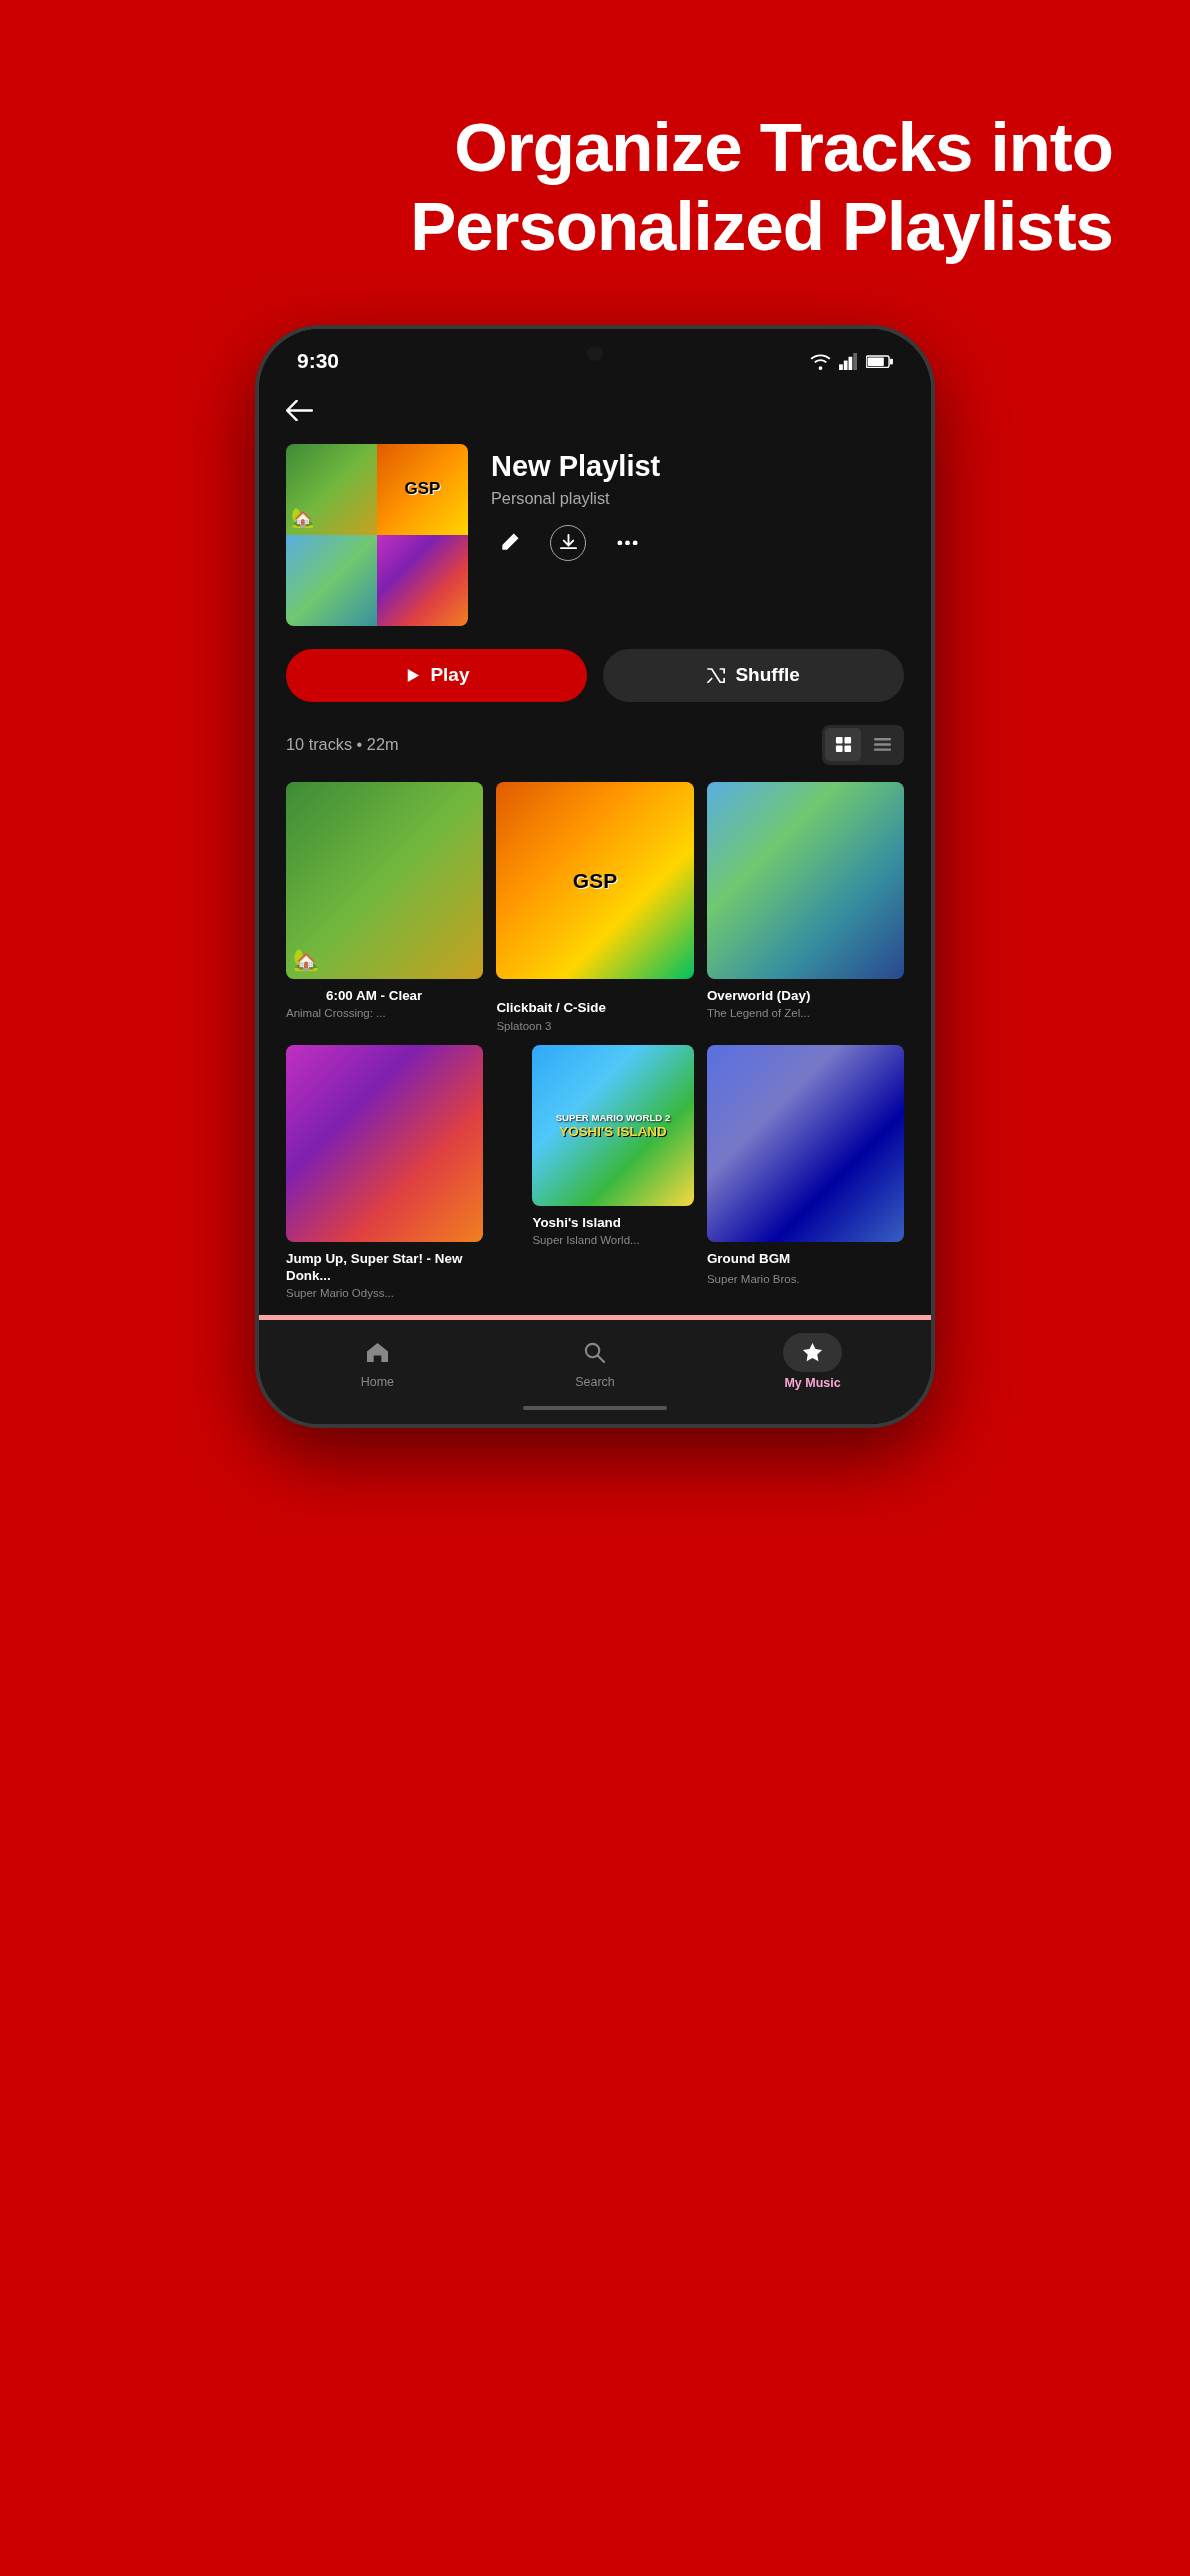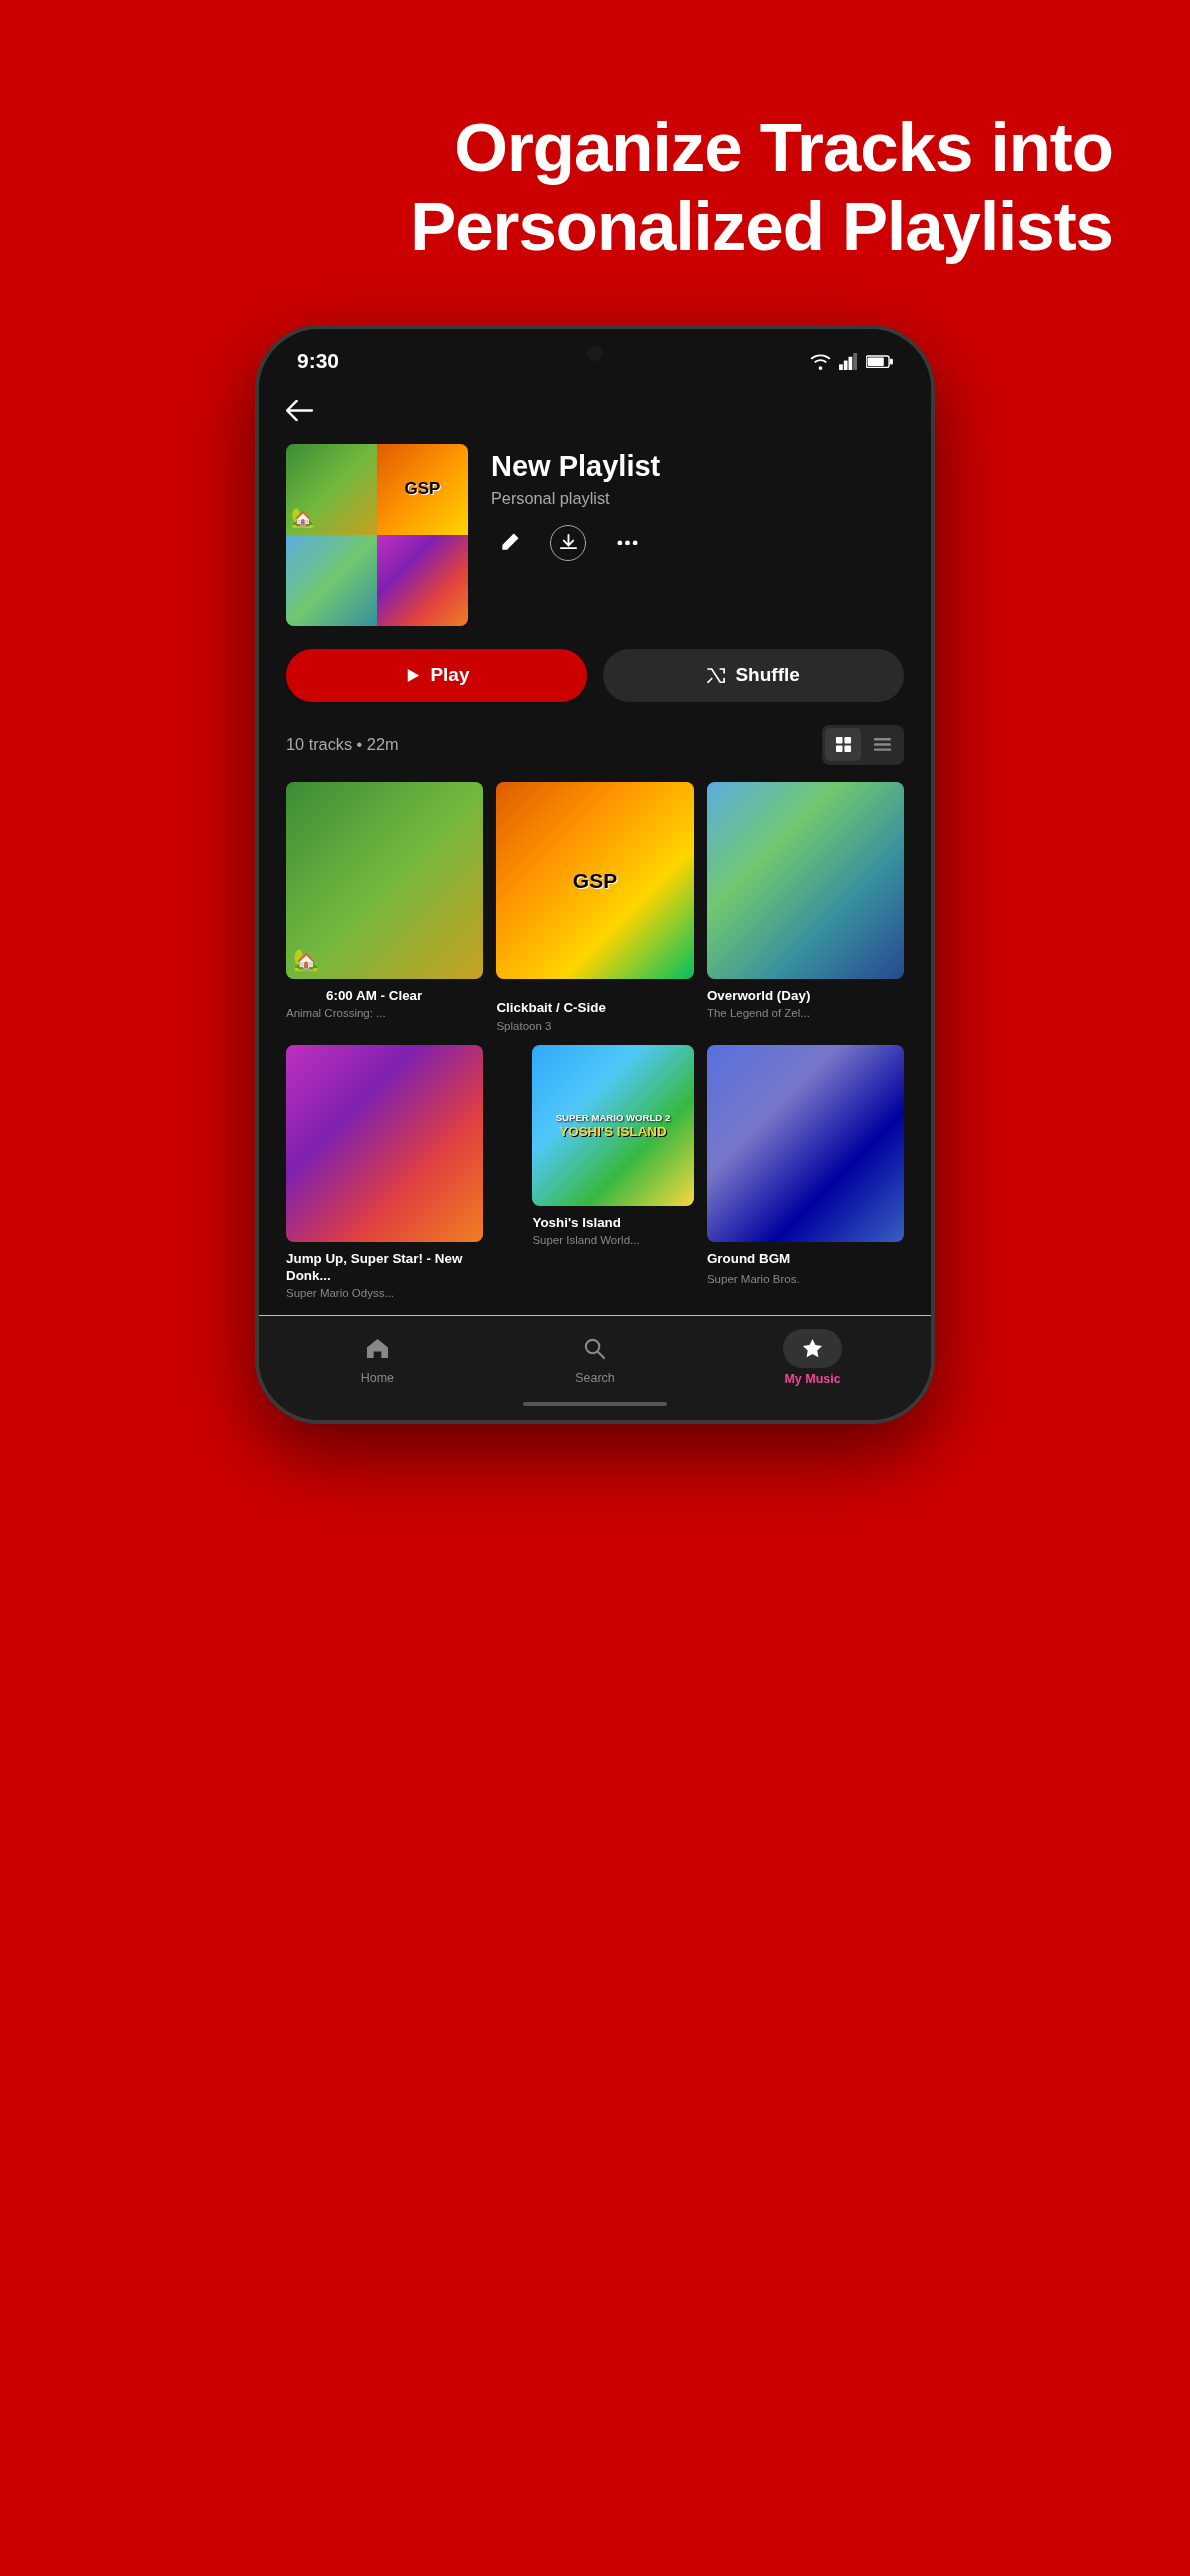--- a/index.html
+++ b/index.html
@@ -214,21 +214,21 @@
                         background:linear-gradient(135deg, #5870e0, #7878c8, #0000a0, #3860c0);">
             </div>
             <div style="color:#fff; font-size:13.4px; font-weight:600; line-height:1.3; margin-bottom:6px;">Ground BGM</div>
             <div style="color:#888; font-size:11.5px; white-space:nowrap; overflow:hidden; text-overflow:ellipsis;">Super Mario Bros.</div>
           </div>
 
         </div>
       </div>
 
       <div style="background:#1a1a1a; display:flex; justify-content:space-around; align-items:center;
-                  padding: 13.4px 9.6px 5.8px; border-top:1px solid #fca5a5;">
+                  padding: 13.4px 9.6px 5.8px; border-top:5px solid #fca5a5;">
 
         <div style="display:flex; flex-direction:column; align-items:center; gap:4.8px; cursor:pointer; min-width:96px;">
           <div style="width:36px; height:36px; display:flex; align-items:center; justify-content:center;">
             <svg width="25" height="23" viewBox="0 0 26 24" fill="#888">
               <path d="M13 2L2 11v11h7v-7h8v7h7V11L13 2z"></path>
             </svg>
           </div>
           <span style="color:#888; font-size:12.5px;">Home</span>
         </div>
 
@@ -242,21 +242,21 @@
           <span style="color:#888; font-size:12.5px;">Search</span>
         </div>
 
         <div style="display:flex; flex-direction:column; align-items:center; gap:4.8px; cursor:pointer; min-width:96px;">
           <div style="background:#333; border-radius:23px; padding:7.7px 17px;
                       display:flex; align-items:center; justify-content:center;">
             <svg width="25" height="23" viewBox="0 0 24 24" fill="white">
               <polygon points="12,2 15.09,8.26 22,9.27 17,14.14 18.18,21.02 12,17.77 5.82,21.02 7,14.14 2,9.27 8.91,8.26"></polygon>
             </svg>
           </div>
-          <span style="color:#ec4899; font-size:12.5px; font-weight:600;">My Music</span>
+          <span style="color:#f9a8d4; font-size:12.5px; font-weight:600;">My Music</span>
         </div>
       </div>
 
       <div style="background:#1a1a1a; padding: 9.6px 0 13.4px; display:flex; justify-content:center;">
         <div style="width:144px; height:4.8px; background:#555; border-radius:2.9px;"></div>
       </div>
 
     </div>
   </div>
 </div>

